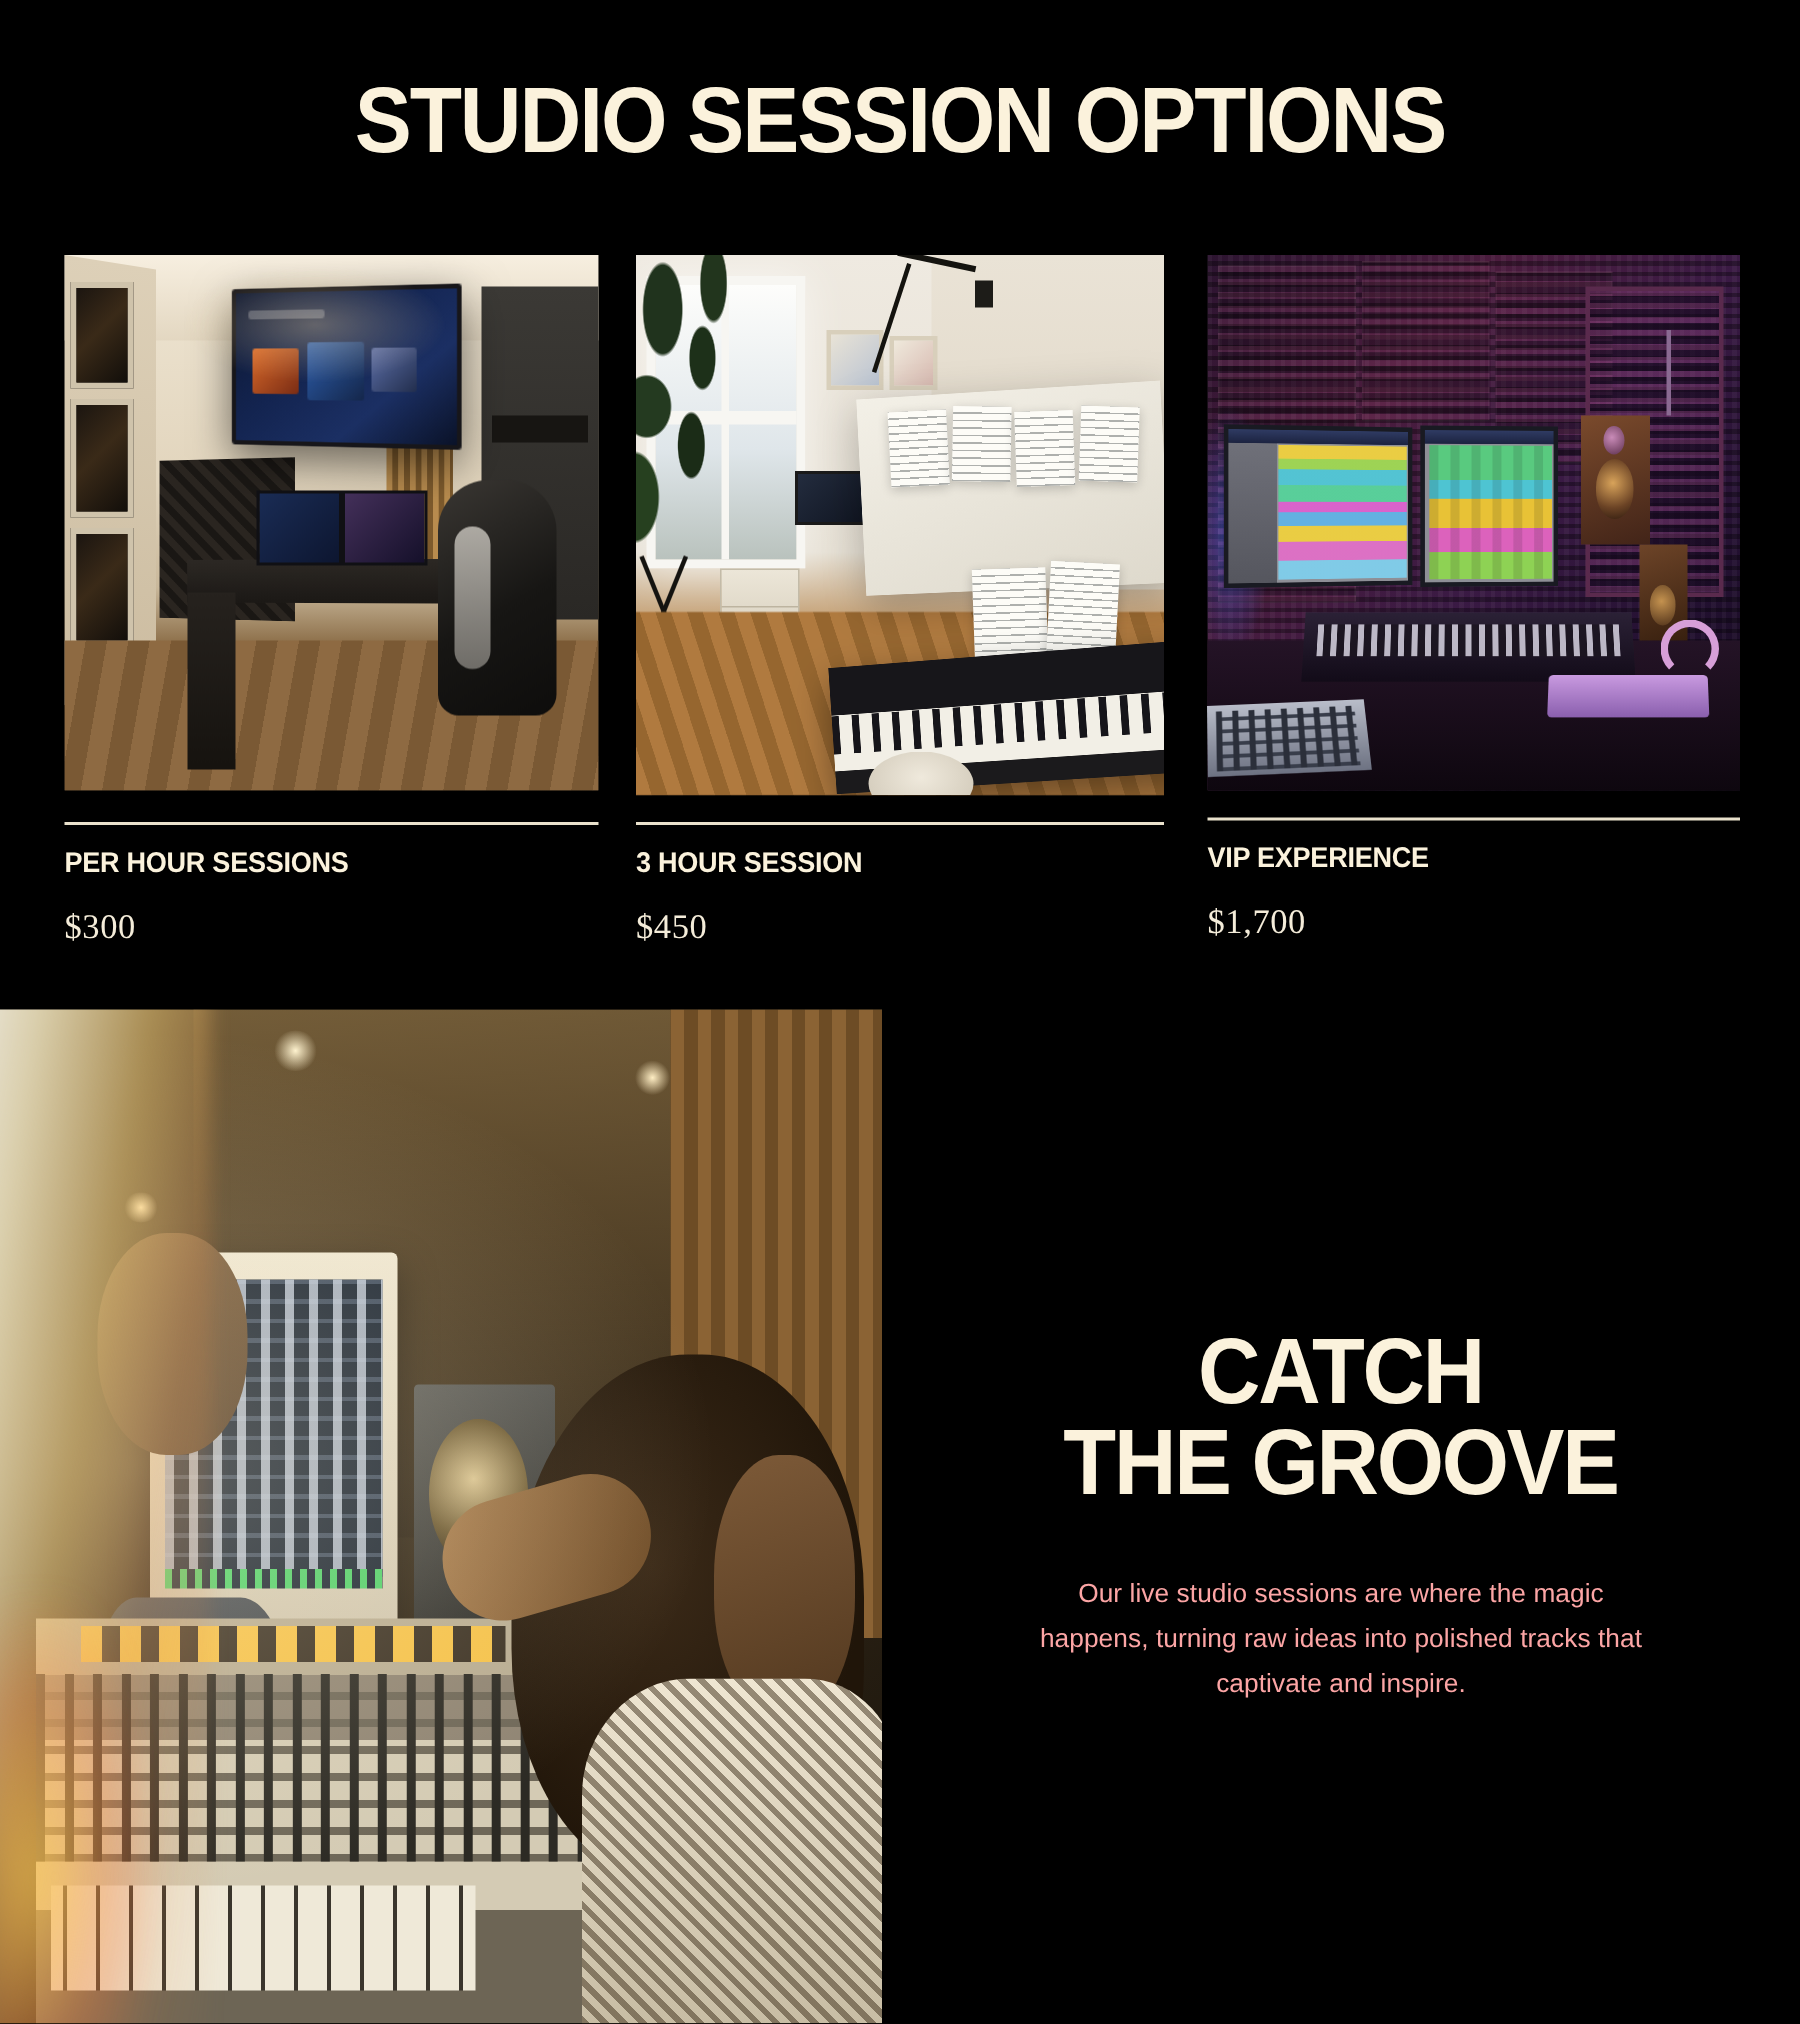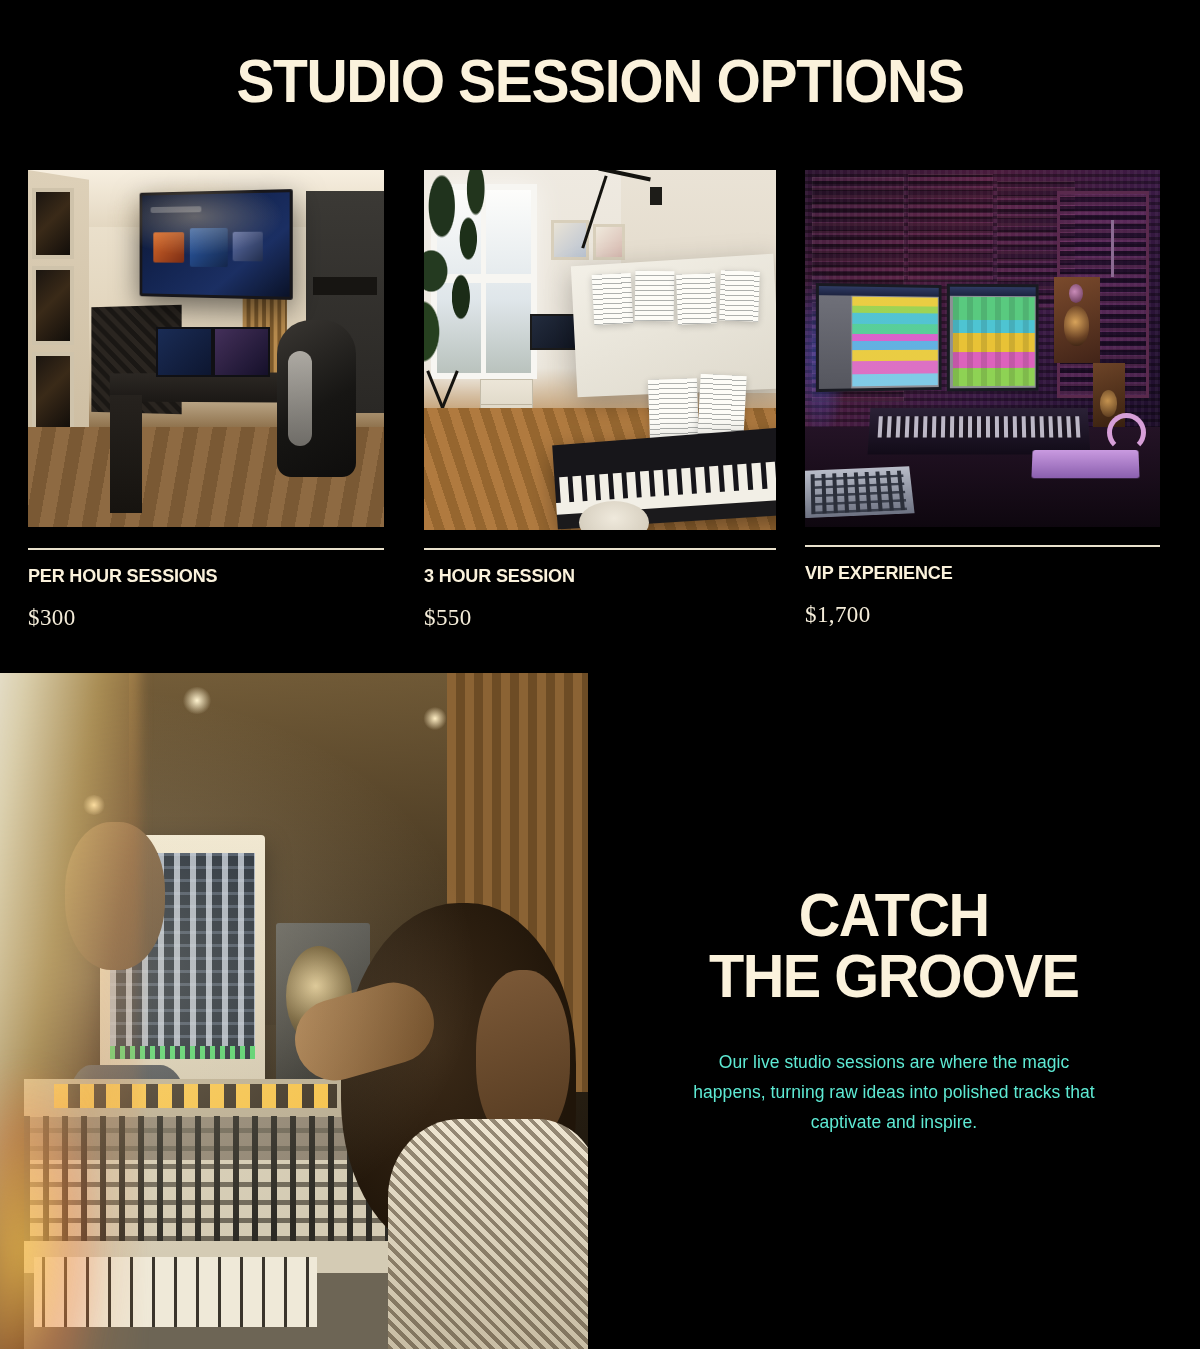--- a/index.html
+++ b/index.html
@@ -24,21 +24,21 @@
     transform:scaleX(0.92);
     transform-origin:center center;
     white-space:nowrap;
   }
 
   
   .cards{
     position:absolute; top:170px; left:0; width:1200px; height:470px;
   }
   .card{ position:absolute; top:0; }
-  .card.c1{ left:28px;  width:356px; }
+  .card.c1{ left:43px;  width:356px; }
   .card.c2{ left:424px; width:352px; }
   .card.c3{ left:805px; width:355px; }
 
   .card-img{
     width:100%; height:357px;
     position:relative; overflow:hidden;
     background:#151310;
   }
   .card.c2 .card-img{ height:360px; }
   .card.c3 .card-img{ height:357px; }
@@ -86,21 +86,21 @@
     font-weight:bold;
     font-size:62px;
     line-height:0.98;
     letter-spacing:-1.6px;
     transform:scaleX(0.93);
     transform-origin:center center;
     margin-bottom:40px;
   }
   .feature-title .l2{ display:block; }
   .feature-body{
-    color:#5eead4;
+    color:#fca5a5;
     font-size:17.5px;
     line-height:1.72;
     width:420px;
     letter-spacing:0.05px;
   }
 
   
 
   
   .s1{ position:absolute; inset:0;
@@ -441,21 +441,21 @@
           <div class="sheet sh4"></div>
           <div class="sheet sh5"></div>
           <div class="sheet sh6"></div>
           <div class="piano"></div>
           <div class="stool"></div>
           <div class="plant"></div>
         </div>
       </div>
       <div class="card-rule"></div>
       <div class="card-label">3 HOUR SESSION</div>
-      <div class="card-price">$550</div>
+      <div class="card-price">$450</div>
     </div>
 
     <div class="card c3">
       <div class="card-img">
         <div class="s3">
           <div class="foam"></div>
           <div class="foampanel fp1"></div>
           <div class="foampanel fp2"></div>
           <div class="foampanel fp3"></div>
           <div class="foampanel fp4"></div>

